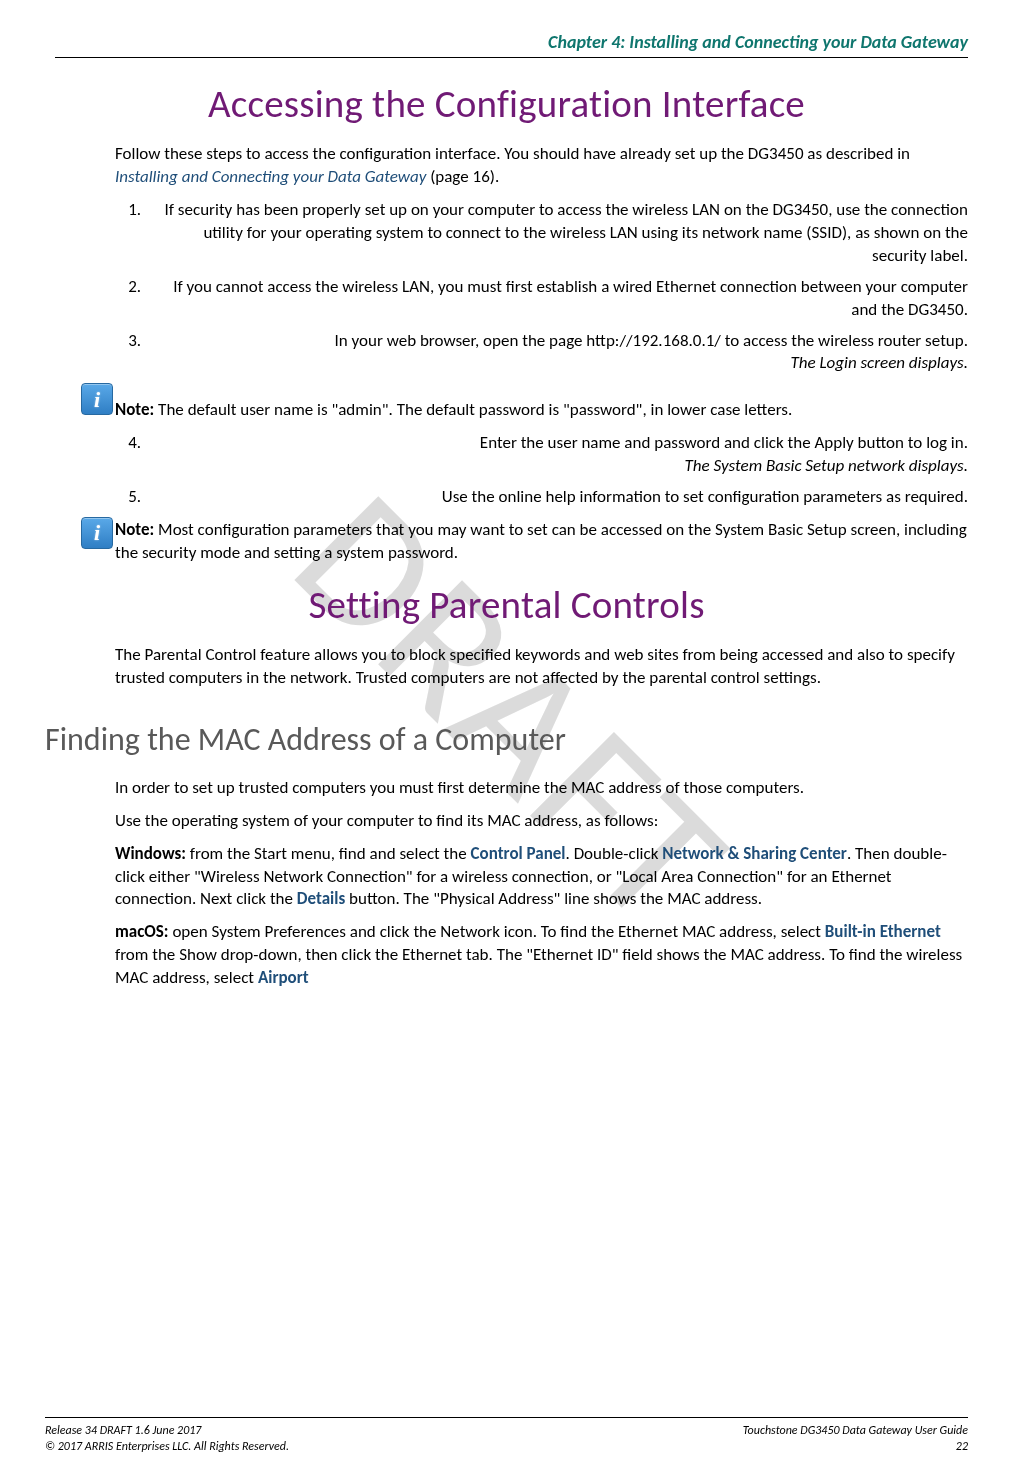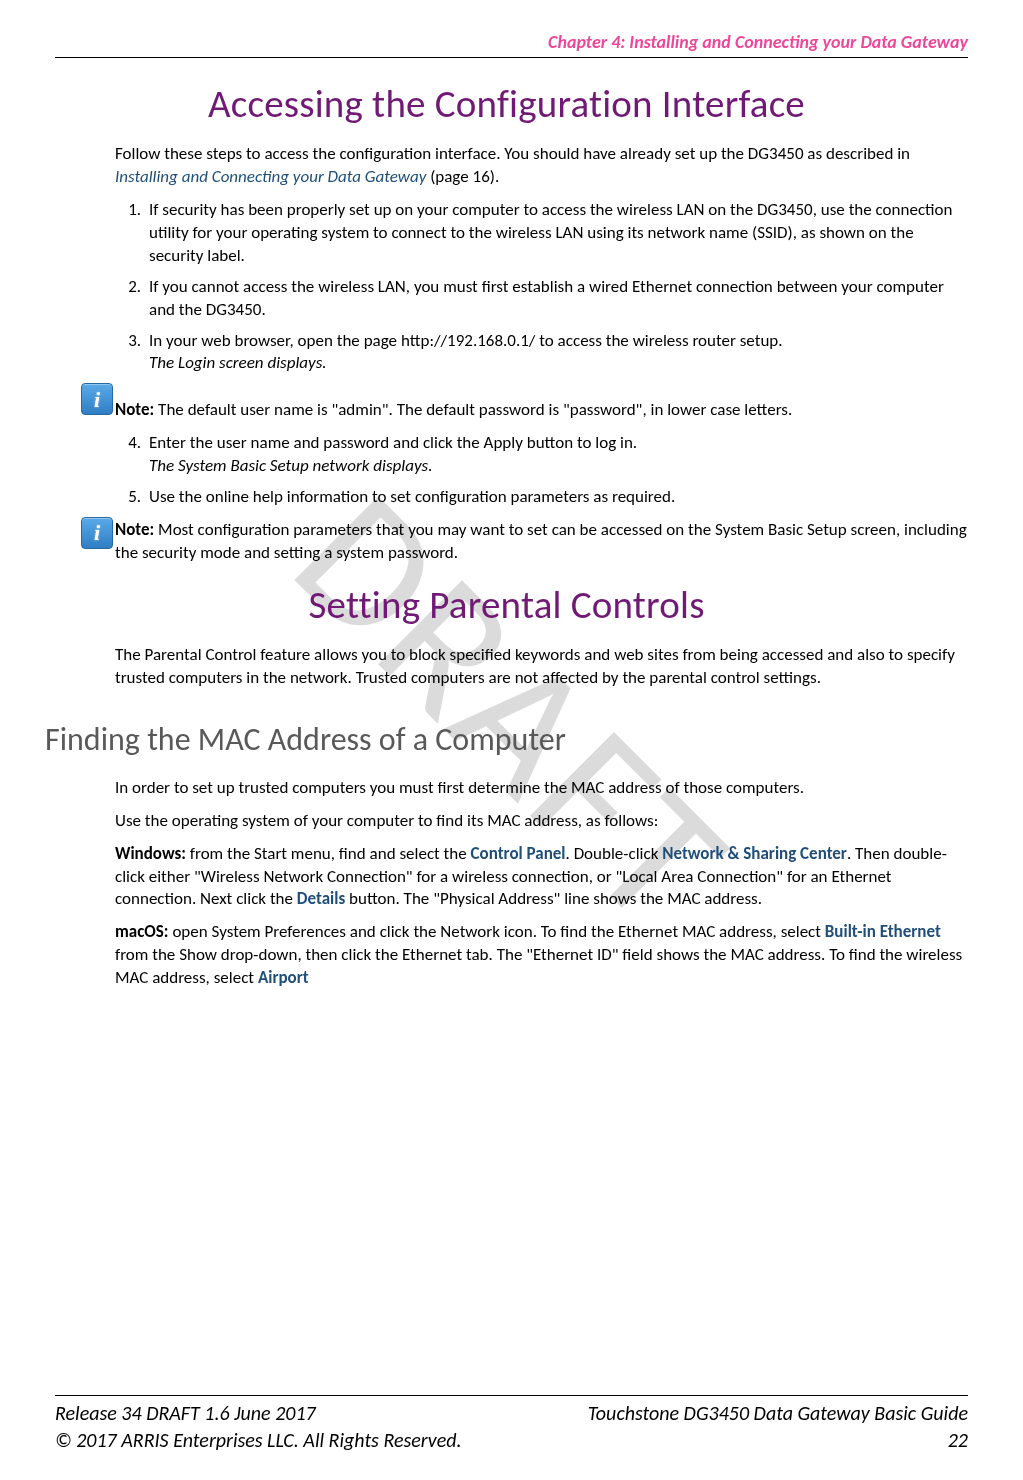--- a/index.html
+++ b/index.html
@@ -19,21 +19,21 @@
       padding: 30px 55px 0 55px;
       box-sizing: border-box;
       height: 100%;
       position: relative;
     }
     .chapter-header {
       text-align: right;
       font-style: italic;
       font-weight: bold;
       font-size: 18px;
-      color: #ec4899;
+      color: #0f766e;
       border-bottom: 1.5px solid #000;
       padding-bottom: 3px;
       margin-bottom: 20px;
     }
     h1.section {
       font-weight: 400;
       color: #701a75;
       font-size: 39px;
       margin: 14px 0 12px -10px;
       letter-spacing: 0.2px;
@@ -48,20 +48,21 @@
     .body-text {
       margin: 0 0 10px 60px;
     }
     ol.steps {
       margin: 0 0 0 60px;
       padding-left: 30px;
     }
     ol.steps > li {
       margin-bottom: 8px;
       padding-left: 4px;
+      text-align: right;
     }
     .sub-italic {
       font-style: italic;
       display: block;
     }
     .link {
       color: #1f4e79;
       font-style: italic;
     }
     .link2 {
@@ -110,26 +111,26 @@
       opacity: 0.55;
       pointer-events: none;
       z-index: 0;
       letter-spacing: 4px;
       font-family: Calibri, Arial, sans-serif;
     }
     .content { position: relative; z-index: 1; }
     .footer {
       position: absolute;
       bottom: 26px;
-      left: 55px;
+      left: 45px;
       right: 55px;
       border-top: 1.5px solid #000;
       padding-top: 4px;
       font-style: italic;
-      font-size: 20px;
+      font-size: 12px;
       display: flex;
       justify-content: space-between;
       flex-wrap: wrap;
     }
     .footer-left { text-align: left; }
     .footer-right { text-align: right; }
     .footer-line { display: block; }
   </style>
 </head>
 <body>
@@ -198,17 +199,17 @@
       <span class="bold">macOS:</span><span> open System Preferences and click the Network icon. To find the Ethernet MAC address, select </span><a class="link2">Built-in Ethernet</a><span> from the Show drop-down, then click the Ethernet tab. The "Ethernet ID" field shows the MAC address. To find the wireless MAC address, select </span><a class="link2">Airport</a>
     </p>
   </div>
 
   <div class="footer">
     <div class="footer-left">
       <span class="footer-line">Release 34 DRAFT 1.6    June 2017</span>
       <span class="footer-line">© 2017 ARRIS Enterprises LLC. All Rights Reserved.</span>
     </div>
     <div class="footer-right">
-      <span class="footer-line">Touchstone DG3450 Data Gateway Basic Guide</span>
+      <span class="footer-line">Touchstone DG3450 Data Gateway User Guide</span>
       <span class="footer-line">22</span>
     </div>
   </div>
 </div>
 
 </body></html>

